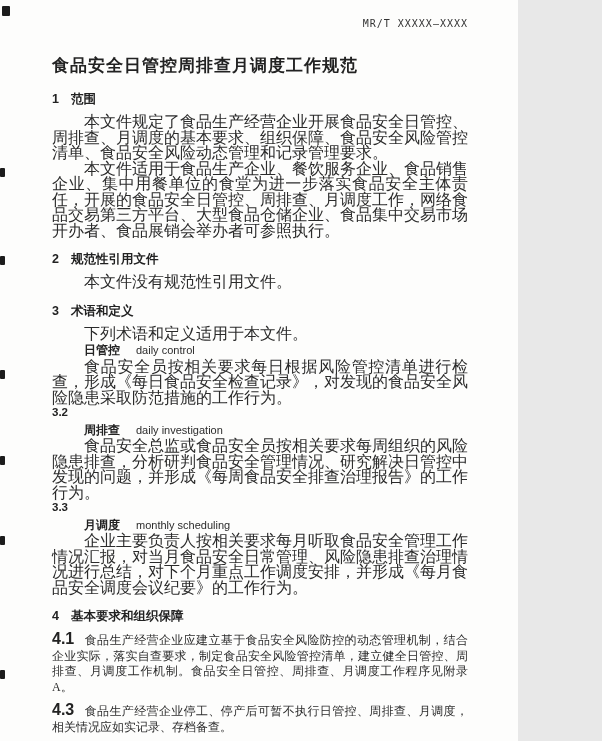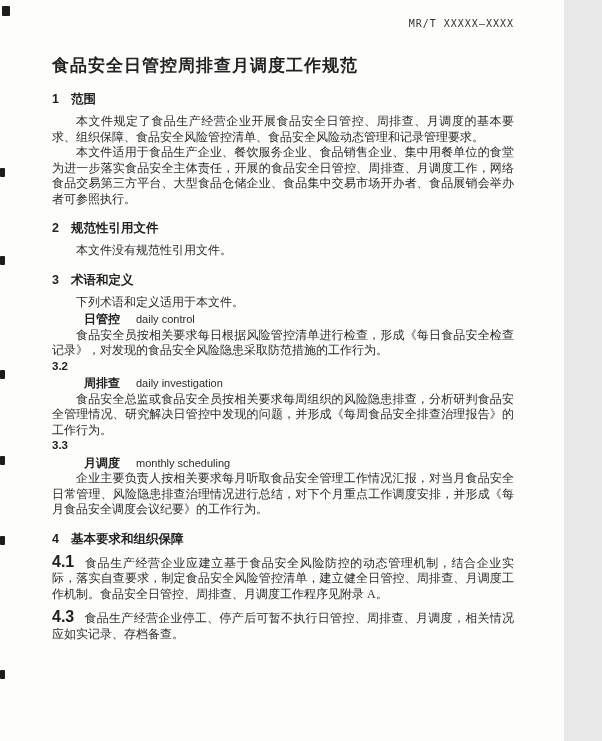--- a/index.html
+++ b/index.html
@@ -2,21 +2,21 @@
 <html lang="zh"><head>
 <meta charset="utf-8">
 <style>
   html,body{margin:0;padding:0;}
   body{
     background:#e8e8e8;
     font-family:"Liberation Serif","DejaVu Serif",serif;
   }
   .page{
     position:relative;
-    width:564px;
+    width:518px;
     height:741px;
     background:#fdfdfc;
     color:#2b2b2b;
     overflow:hidden;
     box-sizing:border-box;
   }
   .content{
     position:relative;
     padding:0 50px 0 52px;
   }
@@ -53,21 +53,21 @@
     font-family:"Liberation Sans","DejaVu Sans",sans-serif;
     font-weight:700;
     font-size:12.5px;
     line-height:14px;
     color:#222;
   }
   .sec-h.first{}
   .sec-num{display:inline-block;margin-right:12px;}
   .body-p{
     margin:0;
-    font-size:12px;
+    font-size:16px;
     line-height:15.5px;
     text-align:justify;
     color:#2b2b2b;
   }
   .body-p.gap{margin-top:8px;}
   .indent{text-indent:2em;}
   .term-num{
     font-family:"Liberation Sans","DejaVu Sans",sans-serif;
     font-weight:700;
     font-size:11.5px;

